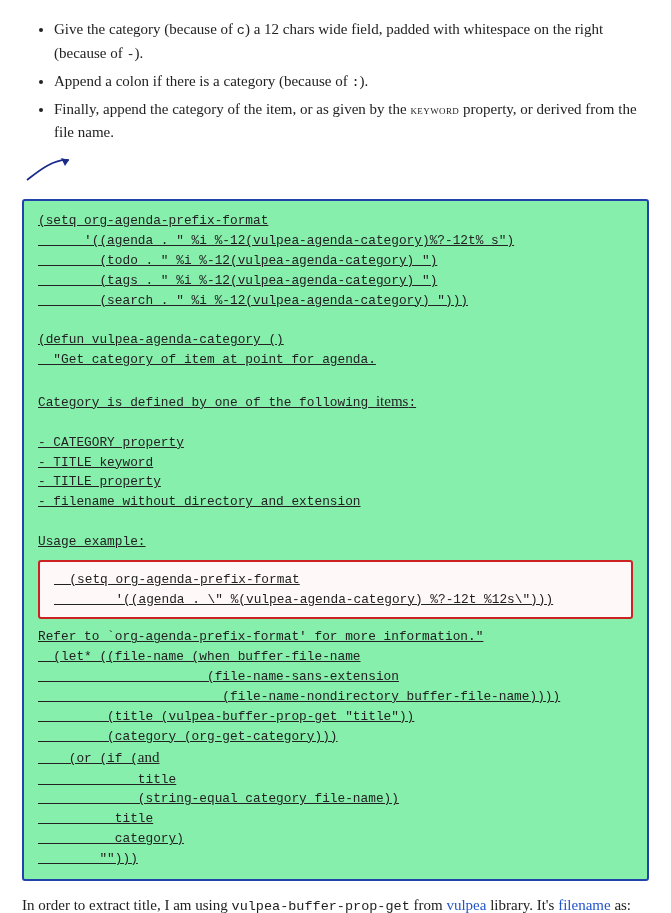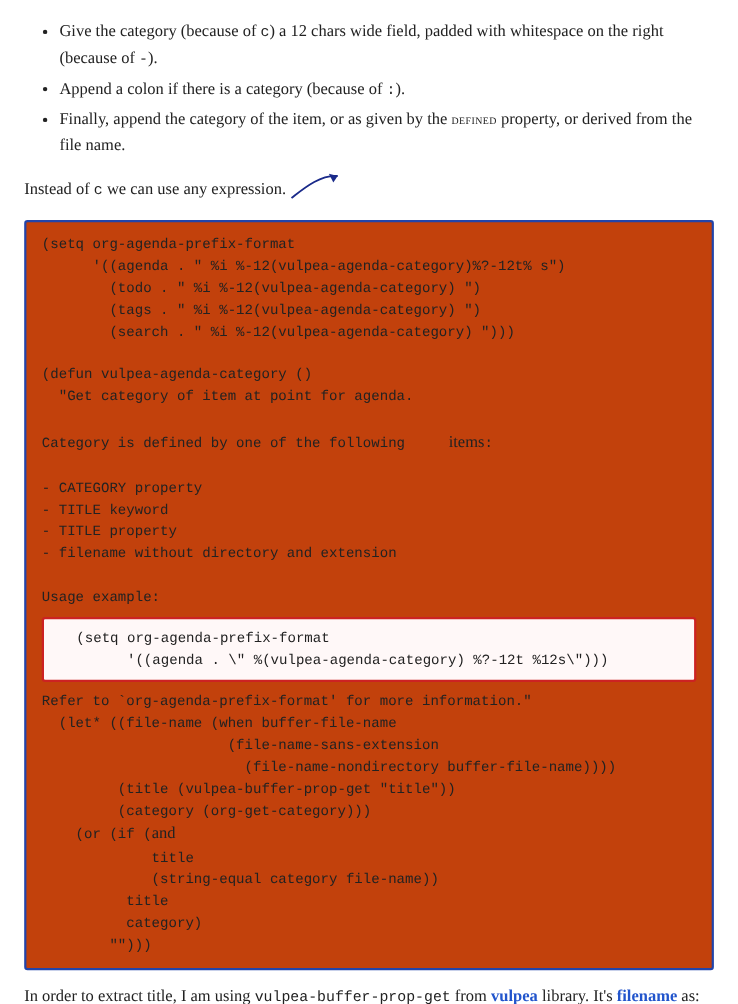--- a/index.html
+++ b/index.html
@@ -39,85 +39,82 @@
     .arrow-svg {
       margin-left: 3px;
       display: inline-block;
       vertical-align: middle;
     }
     .blue-box {
       border: 2px solid #2244aa;
       border-radius: 3px;
       padding: 10px 14px;
       margin-bottom: 12px;
-      background: #c2410c;
+      background: #86efac;
+      text-decoration: underline;
     }
     .red-box {
       border: 2px solid #cc2222;
       border-radius: 3px;
       padding: 8px 14px;
       margin: 8px 0 8px 0;
       background: #fff8f8;
     }
     .code-block {
       font-family: 'Courier New', Courier, monospace;
       font-size: 12.8px;
       line-height: 1.55;
       color: #222;
       white-space: pre;
     }
     .link-blue {
       color: #2255cc;
       text-decoration: none;
-      font-weight: bold;
     }
     .bottom-para {
       margin-top: 12px;
       font-size: 15px;
       line-height: 1.6;
     }
   </style>
 </head>
 <body>
 
 <ul>
   <li>
     Give the category (because of <span class="inline-code">c</span>) a 12 chars wide field, padded with whitespace on the right (because of <span class="inline-code">-</span>).
   </li>
   <li>
     Append a colon if there is a category (because of <span class="inline-code">:</span>).
   </li>
   <li>
-    Finally, append the category of the item, or as given by the <span class="small-caps inline-code">defined</span> property, or derived from the file name.
+    Finally, append the category of the item, or as given by the <span class="small-caps inline-code">keyword</span> property, or derived from the file name.
   </li>
 </ul>
 
 <div class="arrow-sentence">
-  <span>
-    Instead of <span class="inline-code">c</span> we can use any expression.
-  </span>
   <span class="arrow-svg">
     <svg width="54" height="28" viewBox="0 0 54 28" fill="none" xmlns="http://www.w3.org/2000/svg">
       <path d="M2 26 C10 20, 28 4, 44 6" stroke="#1a2a8a" stroke-width="1.7" fill="none"></path>
       <polygon points="44,6 36,4 40,12" fill="#1a2a8a"></polygon>
     </svg>
   </span>
 </div>
 
 <div class="blue-box">
   <div class="code-block">(setq org-agenda-prefix-format
       '((agenda . " %i %-12(vulpea-agenda-category)%?-12t% s")
         (todo . " %i %-12(vulpea-agenda-category) ")
         (tags . " %i %-12(vulpea-agenda-category) ")
         (search . " %i %-12(vulpea-agenda-category) ")))
 
 (defun vulpea-agenda-category ()
   "Get category of item at point for agenda.
 
-Category is defined by one of the following <span style="font-family:Georgia,serif;font-size:15px;margin-left:32px;">items</span>:
+Category is defined by one of the following <span style="font-family:Georgia,serif;font-size:15px;">items</span>:
 
 - CATEGORY property
 - TITLE keyword
 - TITLE property
 - filename without directory and extension
 
 Usage example:
 </div>
 
   <div class="red-box">

